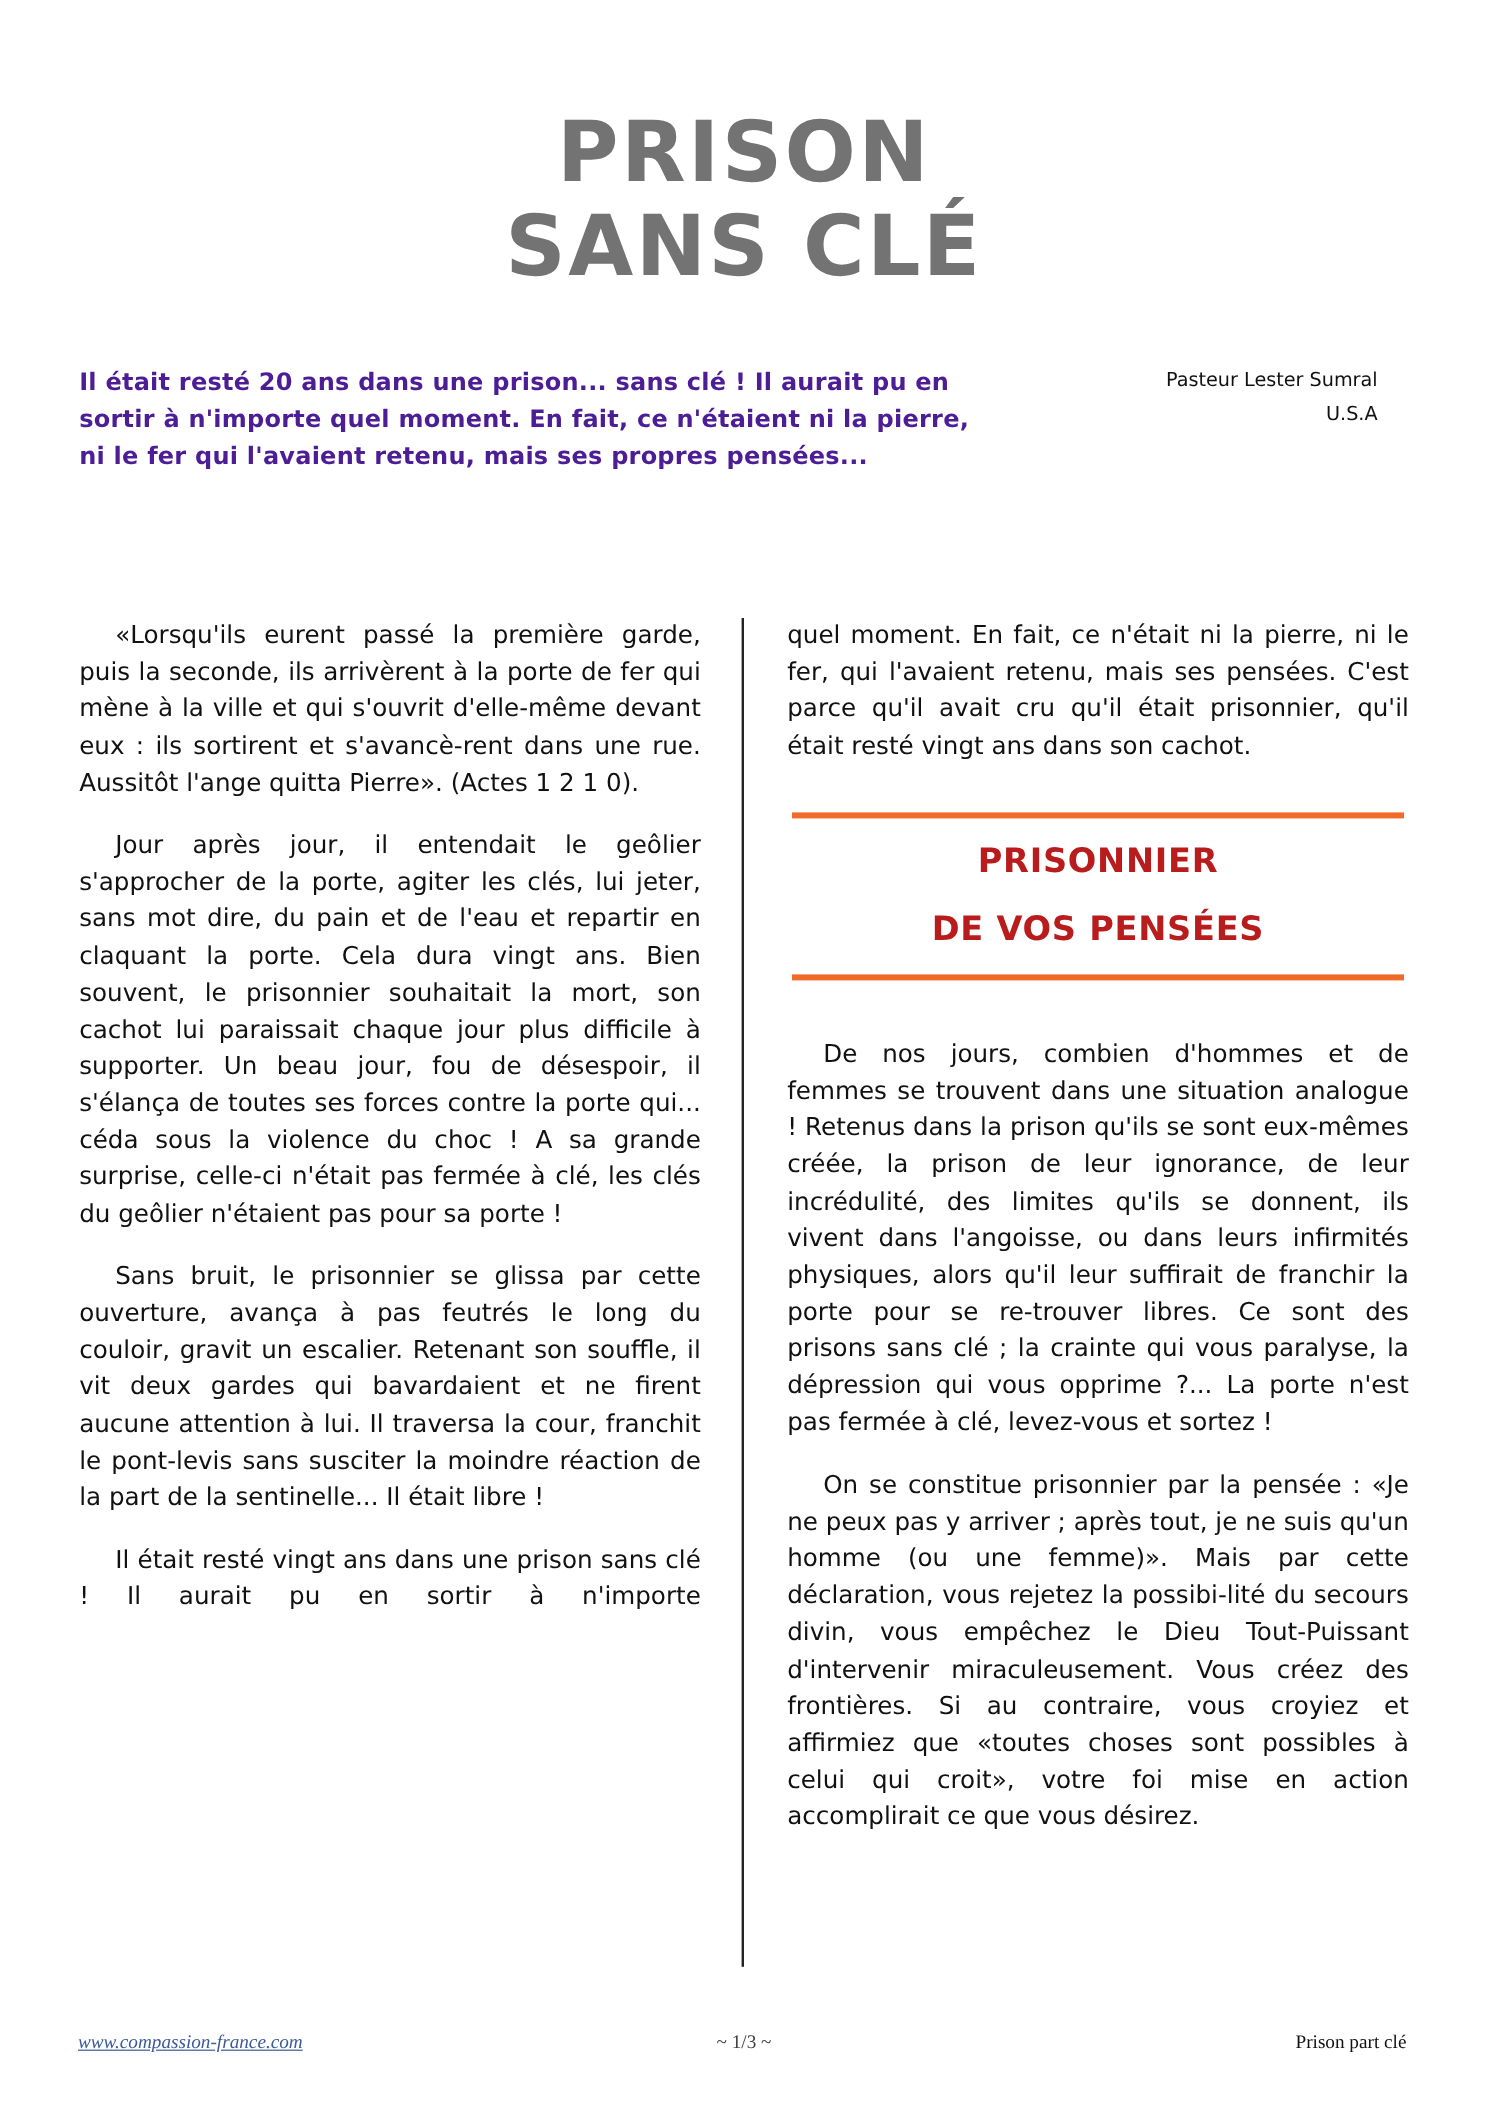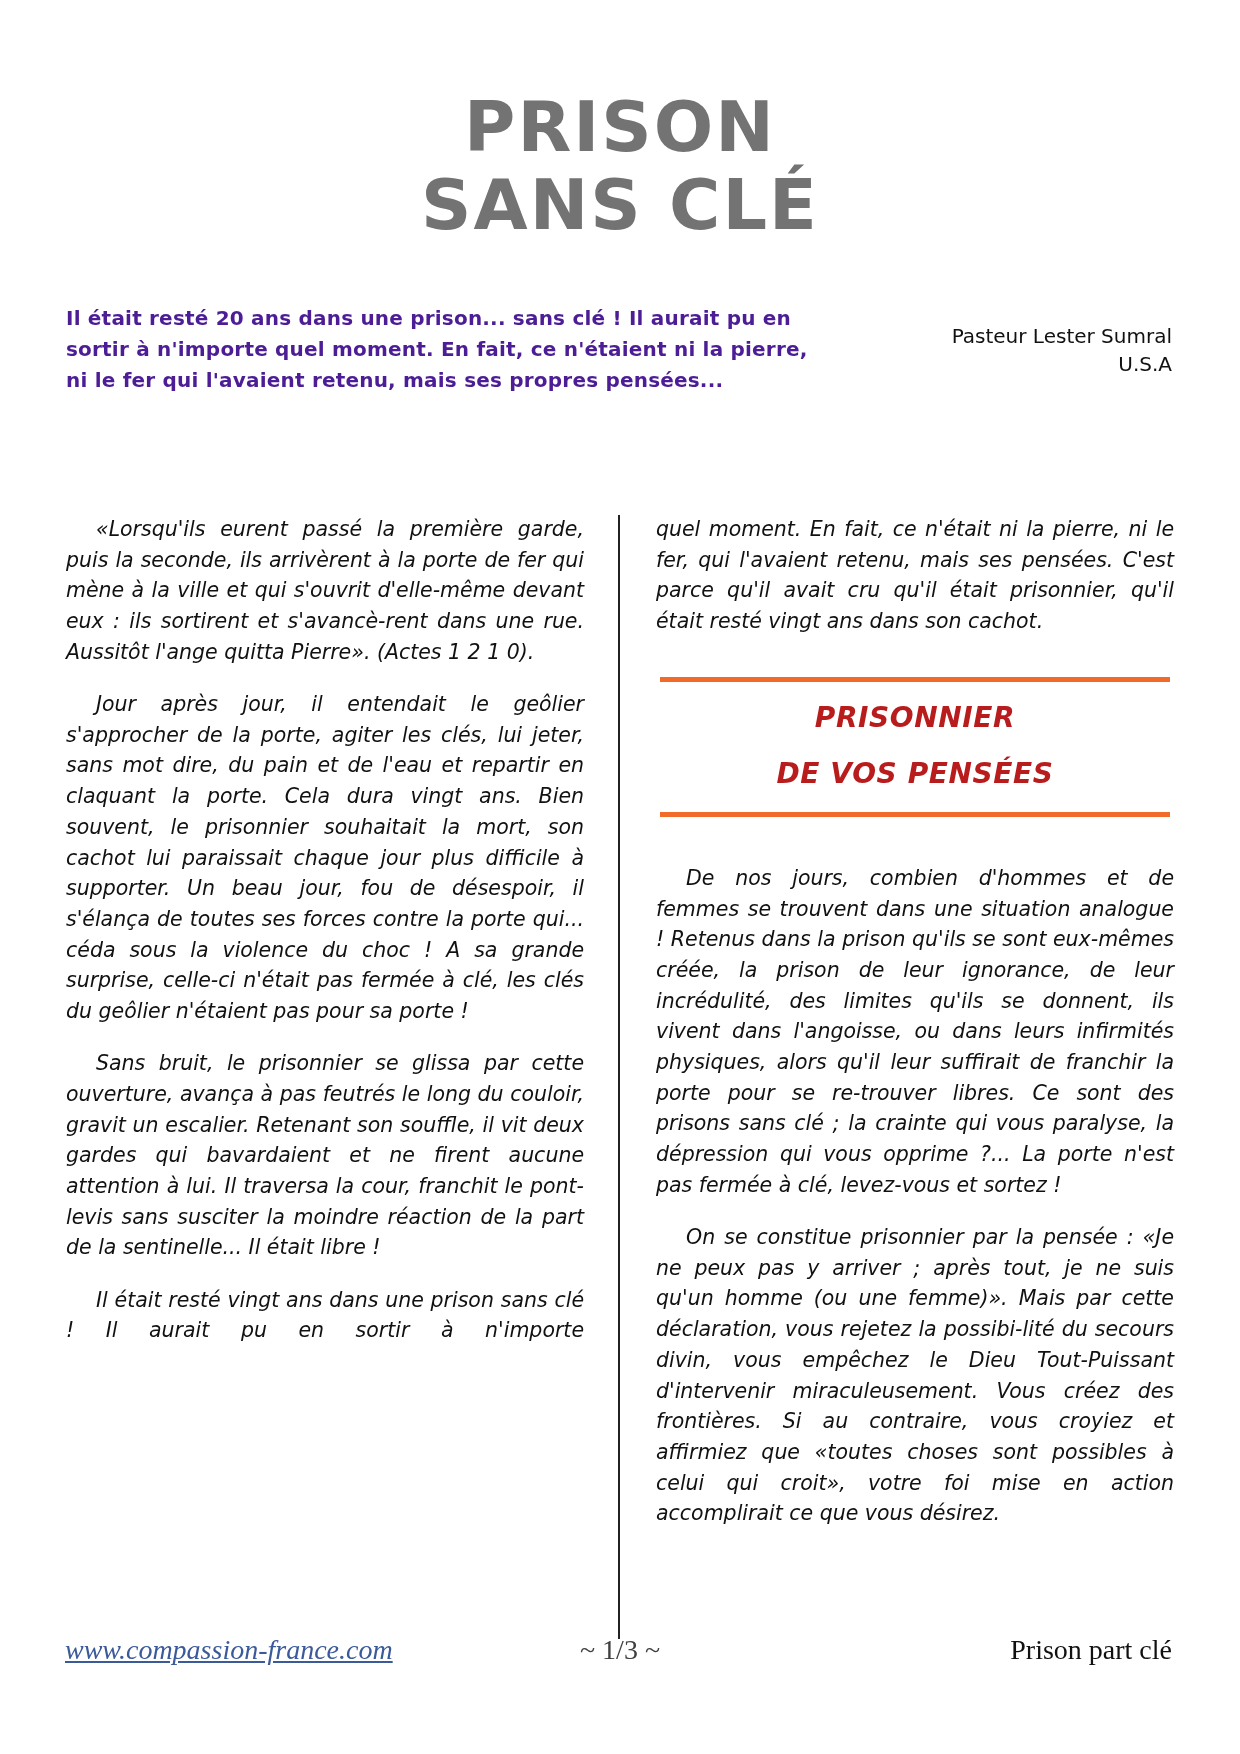--- a/index.html
+++ b/index.html
@@ -5,37 +5,37 @@
   html, body { margin: 0; padding: 0; background: #ffffff; }
   body { width: 1240px; height: 1754px; position: relative; overflow: hidden;
          font-family: "DejaVu Sans", sans-serif; color: #111111; }
   .title { position: absolute; left: 0; width: 1240px; top: 88px; text-align: center;
            color: #737373; font-family: "DejaVu Sans", sans-serif; font-weight: bold;
            font-size: 70px; line-height: 78px; letter-spacing: 2px; margin: 0; }
   .title span { display: block; }
   .intro { position: absolute; left: 66px; top: 303px; width: 760px;
            font-family: "DejaVu Sans", sans-serif; font-weight: bold; font-size: 20px;
            line-height: 31px; letter-spacing: 0.2px; margin: 0; color: #4c1d95; }
-  .author { position: absolute; right: 68px; top: 303px; text-align: right;
-            font-size: 20px; line-height: 28px; color: #111; margin-top: 19px; }
+  .author { position: absolute; right: 92px; top: 303px; text-align: right;
+            font-size: 16px; line-height: 28px; color: #111; }
   .author div { display: block; }
   .col { position: absolute; top: 514px; width: 518px; font-size: 20.5px; line-height: 30.7px;
-         text-align: justify; color: #111; font-style: italic; }
+         text-align: justify; color: #111; }
   .col-left { left: 66px; }
   .col-right { left: 656px; }
   .col p { margin: 0 0 21.5px 0; text-indent: 30px; hyphens: manual; }
   .col p.cont { text-indent: 0; }
   .divider { position: absolute; left: 618px; top: 515px; width: 2px; height: 1124px; background: #222; }
   .section-box { margin: 40px 4px 46px 4px; }
   .section-rule { height: 5px; background: #F26A2A; }
   .section-title { text-align: center; color: #b91c1c; font-weight: bold; font-size: 28px;
                    line-height: 56px; padding: 8px 0 10px 0; letter-spacing: 0.6px; }
   .section-title span { display: block; }
-  .footer { position: absolute; top: 1634px; left: 0; width: 1240px; height: 30px;
-            font-family: "Liberation Serif", "DejaVu Serif", serif; font-size: 28px; }
+  .footer { position: absolute; top: 1694px; left: 0; width: 1240px; height: 30px;
+            font-family: "Liberation Serif", "DejaVu Serif", serif; font-size: 16px; }
   .footer-link { position: absolute; left: 65px; top: 0; color: #3B5A9A; font-style: italic;
                  text-decoration: underline; cursor: pointer; }
   .footer-page { position: absolute; left: 0; width: 1240px; top: 0; text-align: center; color: #404040; }
   .footer-doc { position: absolute; right: 68px; top: 0; color: #111; }
 </style>
 </head>
 <body>
 
 <h1 class="title">
   <span>PRISON</span>

